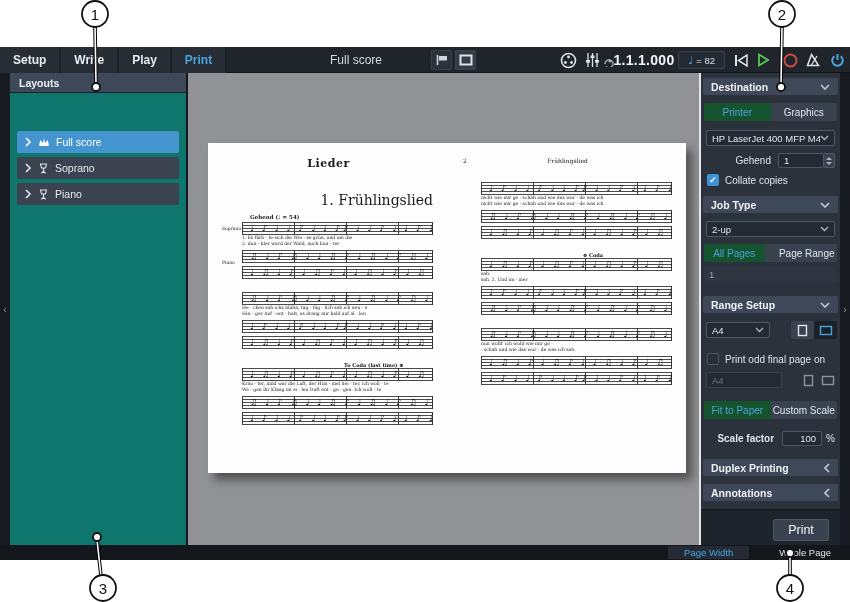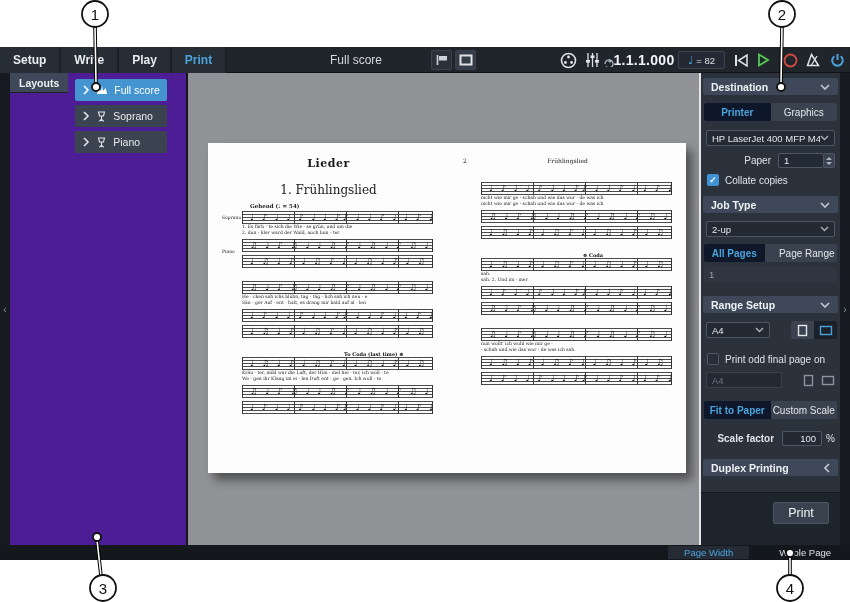--- a/index.html
+++ b/index.html
@@ -27,41 +27,41 @@
   .tempo-box .note { color:#4aa3dd; font-size:11px; font-family:"DejaVu Sans", sans-serif; }
   .tempo-box .val { color:#dfe3e8; font-size:9.5px; }
   .transport { position:absolute; top:3px; height:20px; display:flex; align-items:center; justify-content:center; }
 
   
   .main { position:relative; height:472px; display:flex; }
   .edge-strip { width:10px; background:#171b21; display:flex; align-items:center; justify-content:center; }
   .edge-strip span { color:#8a93a0; font-size:10px; }
 
   
-  .left-panel { width:178px; background:#4c1d95; border-right:2px solid #14171c; display:flex; flex-direction:row; }
+  .left-panel { width:178px; background:#0f766e; border-right:2px solid #14171c; display:flex; flex-direction:column;gap:32px; }
   .panel-header { height:20px; background:#3e4858; border-bottom:1px solid #1d2127; display:flex; align-items:center;
                   padding:0 9px; color:#eef1f4; font-size:10.5px; font-weight:bold; }
   .layout-items { padding:6px 7px; display:flex; flex-direction:column; gap:4px; }
   .layout-item { height:22px; border-radius:2px; background:#3a434f; display:flex; align-items:center; gap:6px;
                  padding:0 7px; color:#e8eaec; font-size:10.5px; cursor:default; }
   .layout-item.selected { background:#4494cf; color:#ffffff; }
   .sysdlg { margin-top:auto; border-top:1px solid #1d2127; padding:7px 9px 9px 9px; }
   .sysdlg-label { color:#cfd4da; font-size:10px; margin-bottom:6px; }
   .sysdlg-btns { display:flex; gap:6px; }
   .sm-btn { height:16px; background:#39424e; border:1px solid #232932; border-radius:2px; color:#e3e7ec;
             font-size:9.5px; display:flex; align-items:center; justify-content:center; }
 
   
   .canvas { flex:1; background:#919295; position:relative; overflow:hidden; }
   .sheet { position:absolute; left:20px; top:70px; width:478px; height:330px; background:#fdfdfd;
            box-shadow:6px 7px 9px rgba(0,0,0,.45); display:flex; }
   .score-page { width:239px; height:330px; position:relative; padding:14px 14px 0 16px; color:#1a1a1a;
                 font-family:"DejaVu Serif", serif; }
   .score-title { text-align:center; font-size:11px; font-weight:bold; letter-spacing:.5px; }
-  .score-subtitle { text-align:center; font-size:12px; margin-top:13px; }
+  .score-subtitle { text-align:right; font-size:14px; margin-top:22px; }
   .score-tempo { font-size:5.5px; font-weight:bold; margin:6px 0 2px 26px; }
   .p2-head { display:flex; font-size:6px; margin-bottom:18px; }
   .p2-num { width:20px; }
   .p2-title { flex:1; text-align:center; }
   .system { position:relative; margin-bottom:13px; }
   .staff { position:relative; height:13px; margin-left:18px; border-right:1px solid #333;
            background:
              repeating-linear-gradient(90deg, #3a3a3a 0 1px, transparent 1px 52px),
              repeating-linear-gradient(180deg, #4a4a4a 0 1px, transparent 1px 3px);
            background-size:100% 13px; overflow:hidden; }
@@ -73,21 +73,21 @@
   .sys-marking { margin-left:120px; height:6px; font-size:5px; font-weight:bold; color:#111; }
 
   
   .right-panel { width:141px; background:#2b323c; border-left:2px solid #e5e5e5; display:flex; flex-direction:column;
                  padding:5px 2px 0 2px; }
   .sect-header { height:17px; background:#3e4858; border-radius:2px; display:flex; align-items:center;
                  padding:0 8px; color:#eef1f4; font-size:10.5px; font-weight:bold; margin-bottom:0; }
   .sect-header .sp { flex:1; }
   .seg { display:flex; background:#39424e; border-radius:2px; height:18px; overflow:hidden; margin:8px 1px 0 1px; }
   .seg > div { flex:1; display:flex; align-items:center; justify-content:center; font-size:10px; color:#e3e7ec; }
-  .seg > div.sel { background:#0f172a; color:#4aa3dd; font-weight:bold; }
+  .seg > div.sel { background:#14532d; color:#4aa3dd; font-weight:normal; }
   .dd { height:16px; background:#242a33; border:1px solid #4e5765; border-radius:2px; display:flex; align-items:center;
         padding:0 5px; color:#e3e7ec; font-size:9.5px; margin:9px 3px 0 3px; }
   .dd .txt { flex:1; overflow:hidden; white-space:nowrap; }
   .dd.dim { color:#6a7380; border-color:#3a424d; }
   .row { display:flex; align-items:center; margin:7px 3px 0 3px; }
   .copies-label { flex:1; text-align:right; color:#dfe3e8; font-size:10px; padding-right:7px; }
   .num-input { width:46px; height:15px; background:#242a33; border:1px solid #4e5765; border-radius:2px;
                color:#e3e7ec; font-size:9.5px; display:flex; align-items:center; padding:0 5px; }
   .spinner { width:11px; height:15px; background:#39424e; border:1px solid #4e5765; border-left:none; border-radius:0 2px 2px 0;
              display:flex; flex-direction:column; align-items:center; justify-content:center; gap:2px; }
@@ -393,21 +393,21 @@
         </div>
 
         <div class="dd">
           <span class="txt">HP LaserJet 400 MFP M425dn (...</span>
           <svg class="icon" width="9" height="6">
             <polyline points="1,1 4.5,4.5 8,1" fill="none" stroke="#aab2bd" stroke-width="1.4"></polyline>
             </svg>
         </div>
 
         <div class="row">
-          <span class="copies-label">Paper</span>
+          <span class="copies-label">Gehend</span>
           <div class="num-input">1</div>
           <div class="spinner">
             <div class="tri-up"></div>
             <div class="tri-dn"></div>
           </div>
         </div>
 
         <div class="check-row">
           <div class="cb on">
             <span>✓</span>
@@ -501,20 +501,27 @@
         <div class="sect-gap" style="height:13px;"></div>
         <div class="sect-header">
           <span>Duplex Printing</span>
           <span class="sp"></span>
           <svg class="icon" width="6" height="10">
             <polyline points="5,1 1,5 5,9" fill="none" stroke="#c2cad4" stroke-width="1.6"></polyline>
             </svg>
         </div>
 
         <div class="sect-gap" style="height:8px;"></div>
+        <div class="sect-header">
+          <span>Annotations</span>
+          <span class="sp"></span>
+          <svg class="icon" width="6" height="10">
+            <polyline points="5,1 1,5 5,9" fill="none" stroke="#c2cad4" stroke-width="1.6"></polyline>
+            </svg>
+        </div>
 
         <div class="rp-footer">
           <div class="print-btn">Print</div>
         </div>
       </div>
 
       <div class="edge-strip">
         <span>›</span>
       </div>
     </div>

